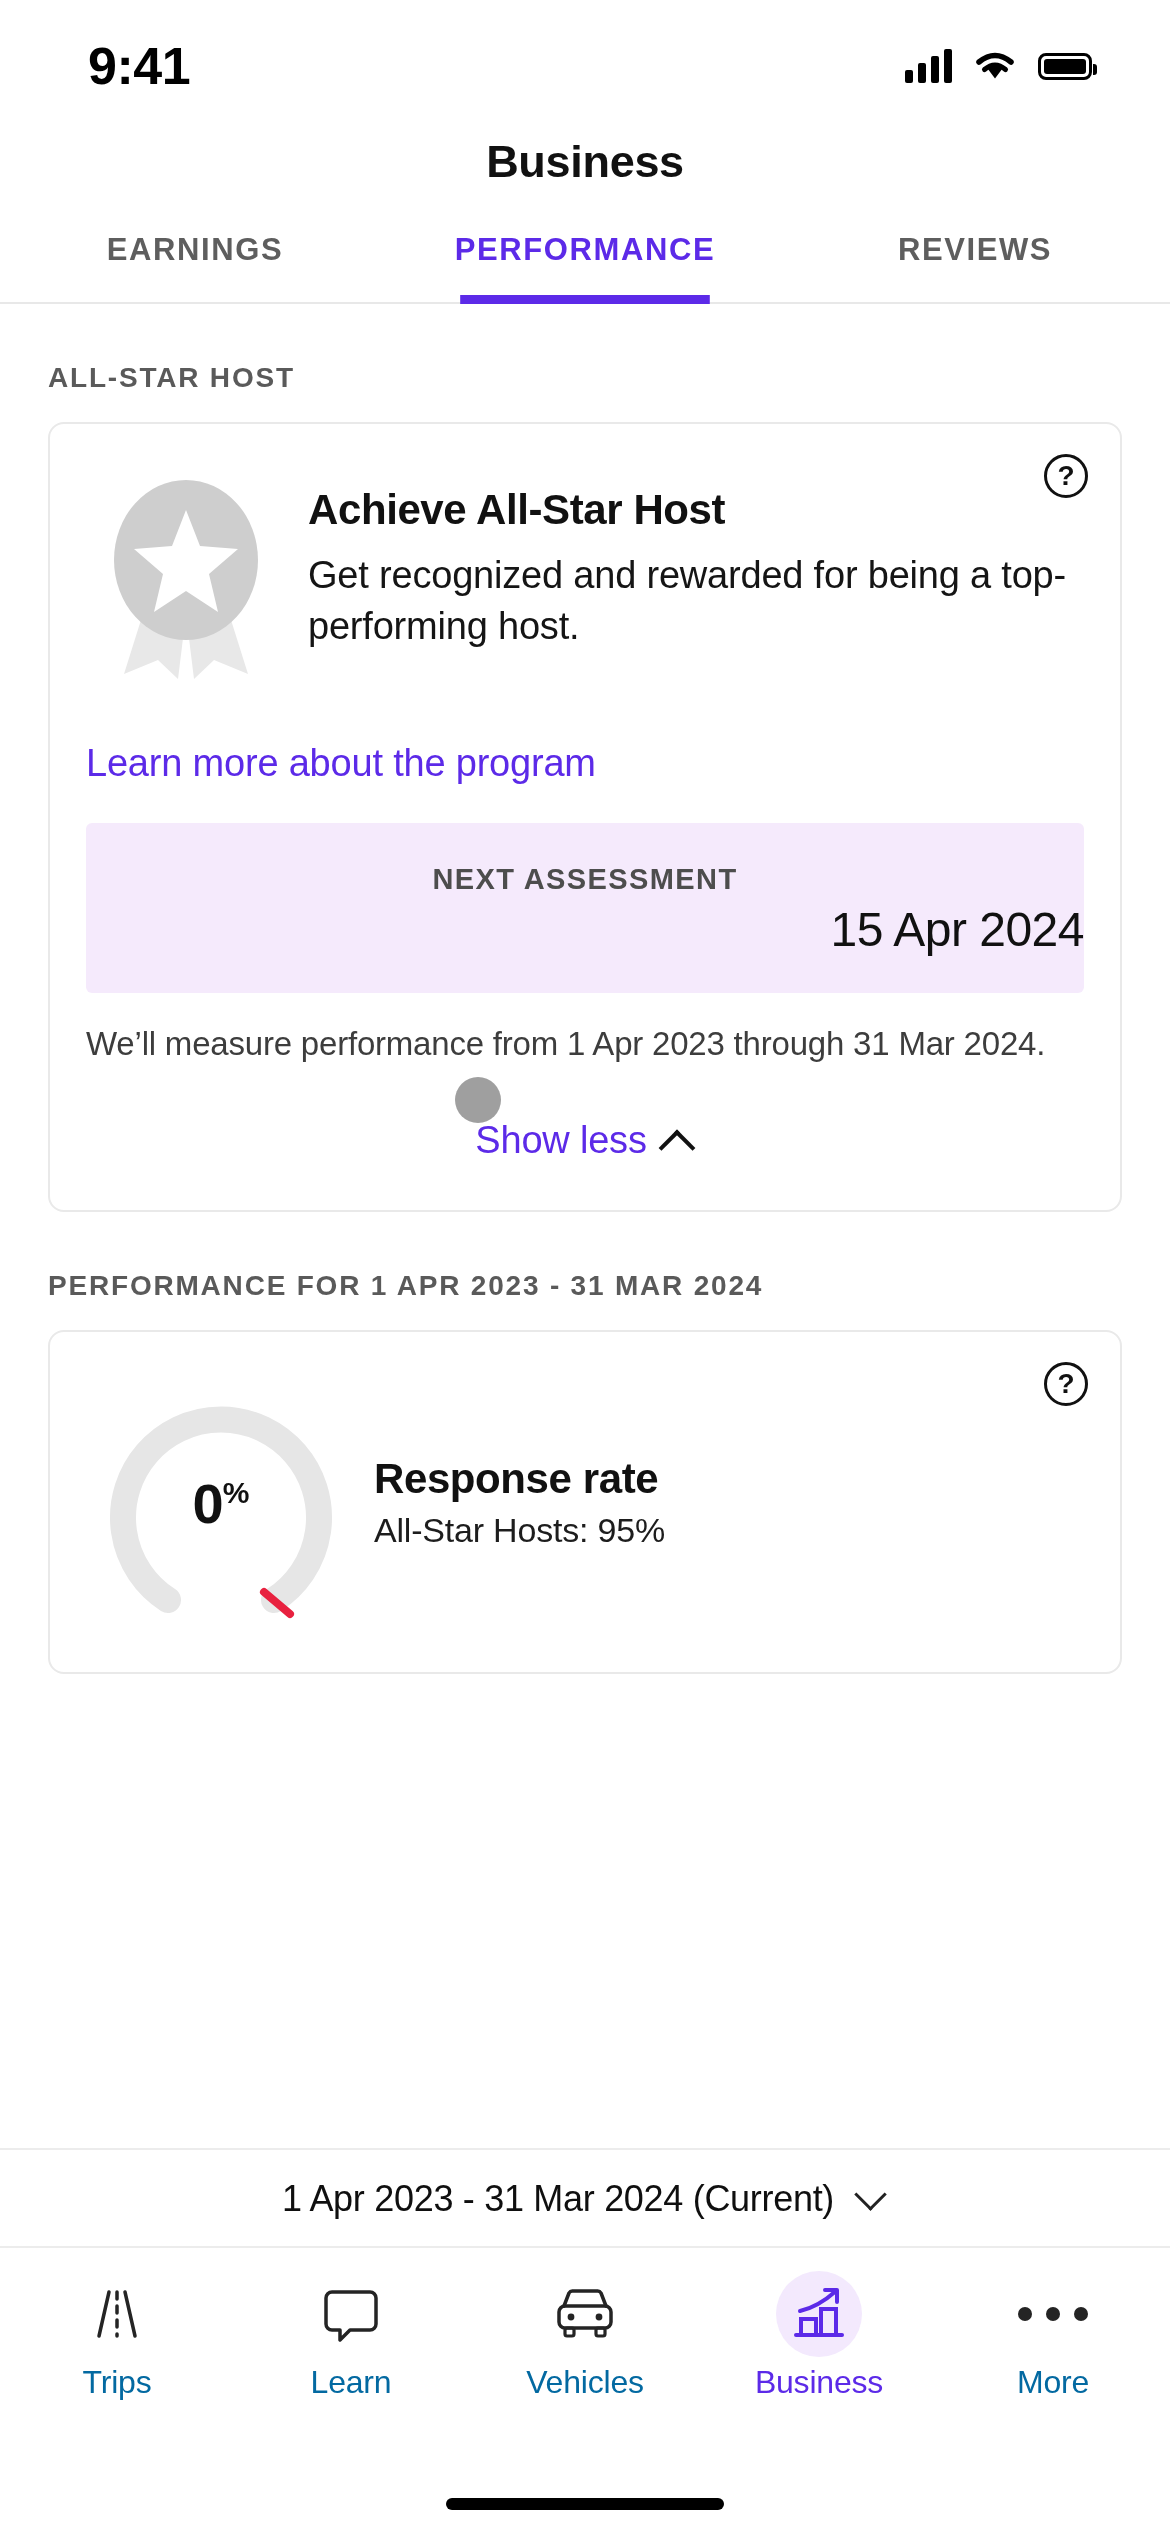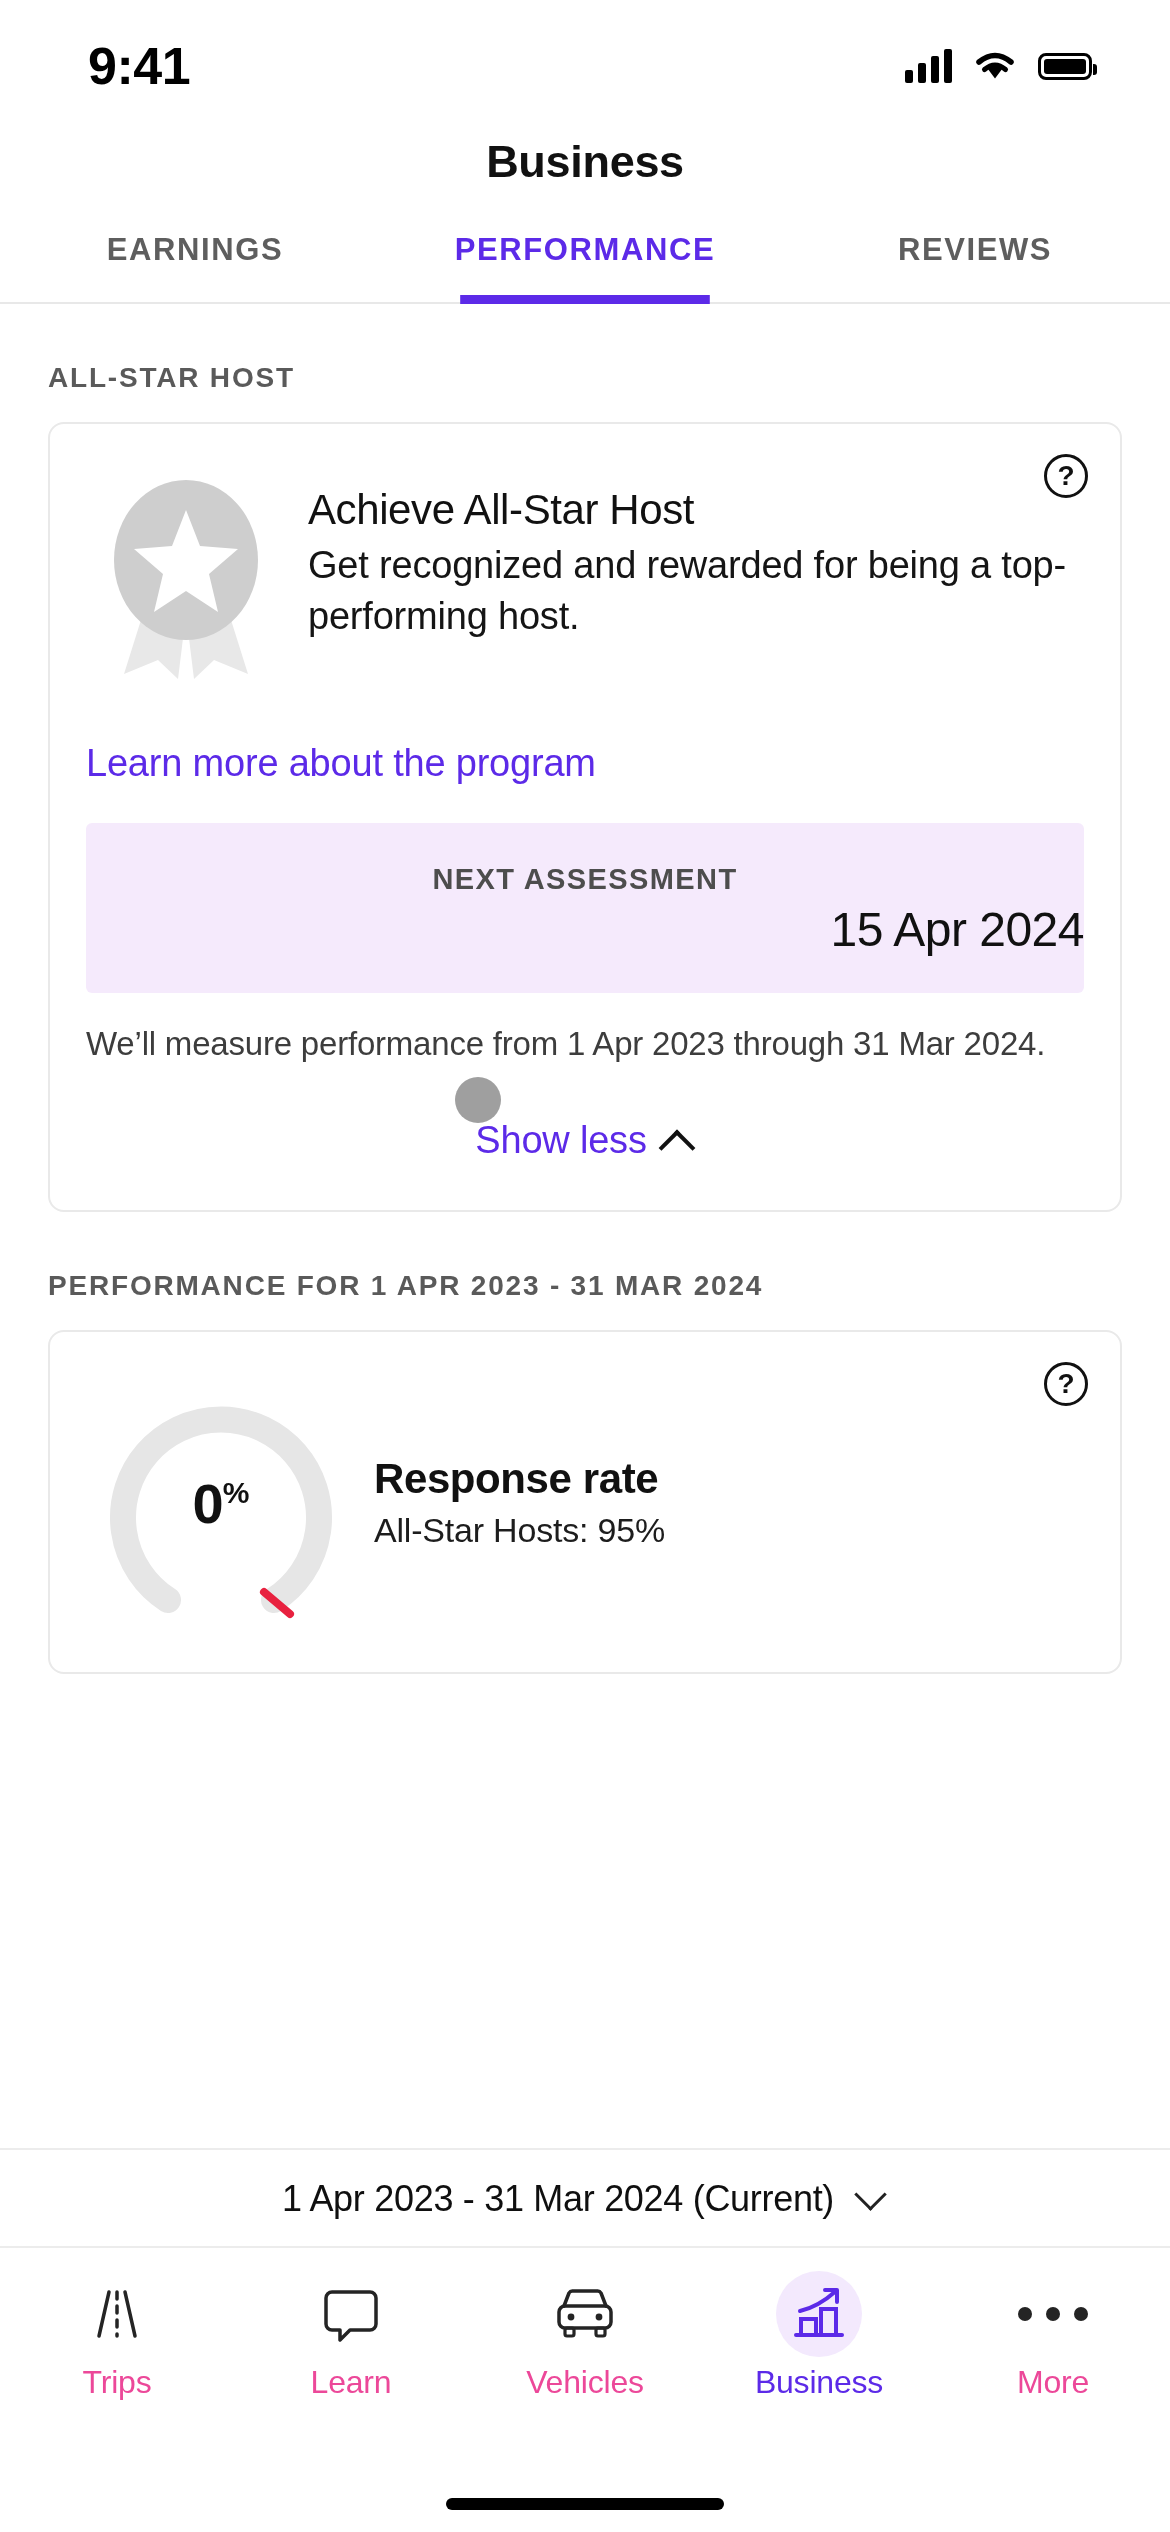--- a/index.html
+++ b/index.html
@@ -118,25 +118,25 @@
   }
   .badge{
     width:200px;height:210px;position:relative;flex:none;
     margin-top:10px;
   }
   .badge svg{ width:100%; height:100%; display:block; }
 
   .badge-text{ padding-top:22px; flex:1; }
   .card-title{
     font-size:42px;
-    font-weight:400;
+    font-weight:700;
     letter-spacing:-0.4px;
     color:#111;
     line-height:1.15;
-    margin-bottom:6px;
+    margin-bottom:16px;
   }
   .card-desc{
     font-size:38px;
     line-height:1.33;
     color:#151515;
     letter-spacing:-0.2px;
   }
 
   .link{
     display:block;
@@ -292,21 +292,21 @@
     gap:16px;
   }
   .tabicon{
     width:92px;height:68px;
     display:flex;align-items:center;justify-content:center;
     position:relative;
   }
   .tabicon svg{ display:block; }
   .tablabel{
     font-size:32px;
-    color:#ec4899;
+    color:#0369a1;
     letter-spacing:-0.2px;
   }
   .tabitem.active .tablabel{ color:#5c2ae8; }
   .tabicon.active-pill::before{
     content:"";
     position:absolute;
     width:86px;height:86px;
     background:#f3e9fd;
     border-radius:44px;
     z-index:0;

